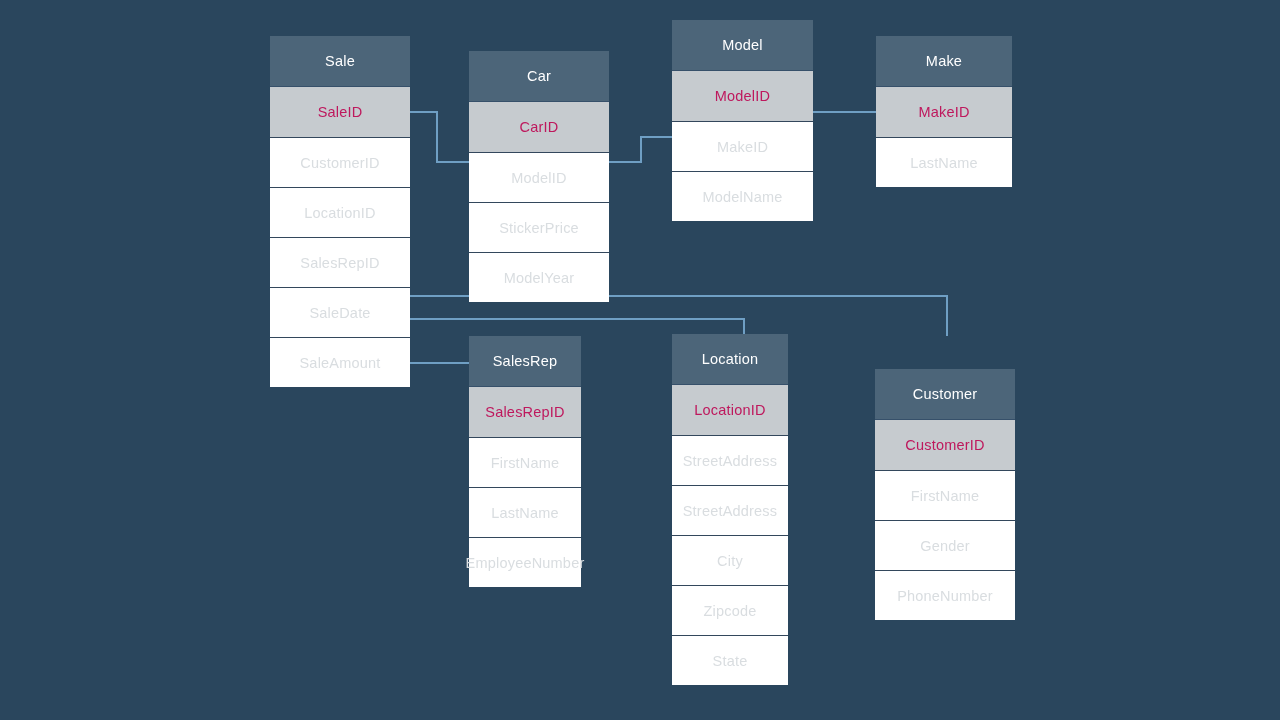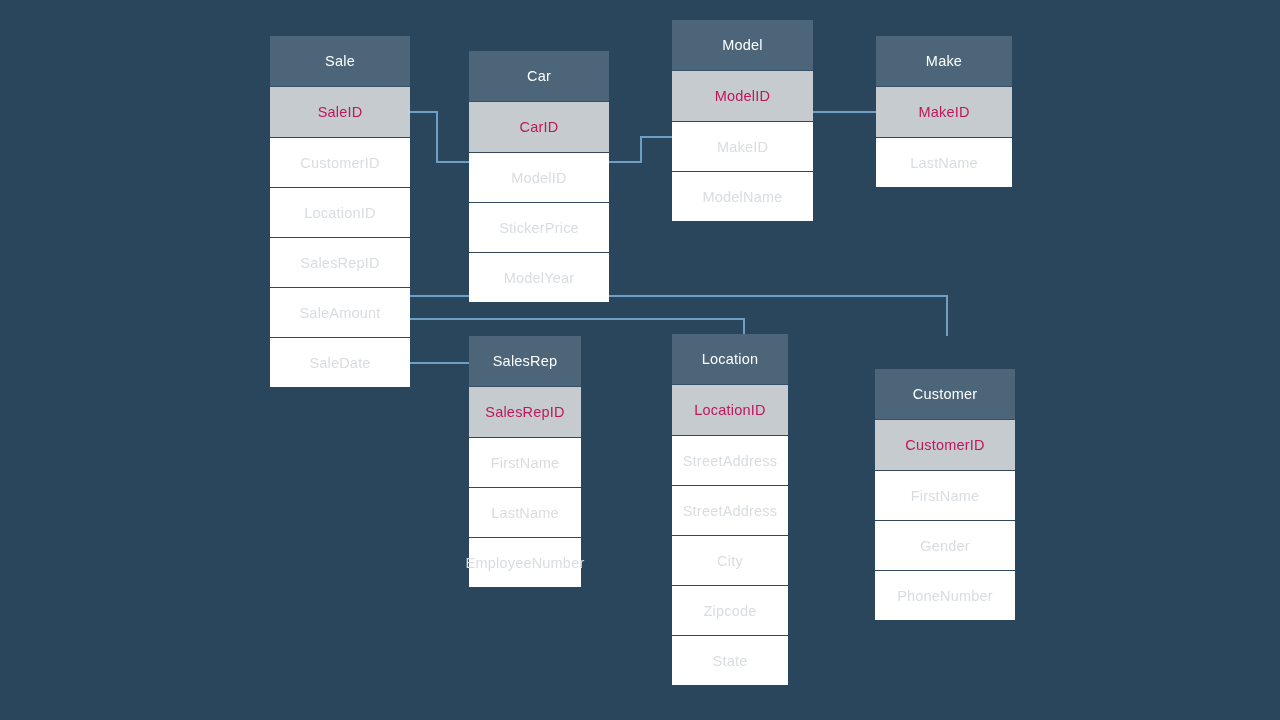--- a/index.html
+++ b/index.html
@@ -75,22 +75,22 @@
       <path d="M 409 363 L 471 363" fill="none" stroke="#6f9fc4" stroke-width="2" stroke-linecap="butt" stroke-linejoin="miter"></path>
     </svg>
 
   <div id="entities-root">
       <div class="entity" style="left: 270px; top: 36px; width: 140px;">
         <div class="entity-header">Sale</div>
         <div class="attr pk">SaleID</div>
         <div class="attr">CustomerID</div>
         <div class="attr">LocationID</div>
         <div class="attr">SalesRepID</div>
+        <div class="attr">SaleDate</div>
         <div class="attr">SaleAmount</div>
-        <div class="attr">SaleDate</div>
       </div>
       <div class="entity" style="left: 469px; top: 51px; width: 140px;">
         <div class="entity-header">Car</div>
         <div class="attr pk">CarID</div>
         <div class="attr">ModelID</div>
         <div class="attr">StickerPrice</div>
         <div class="attr">ModelYear</div>
       </div>
       <div class="entity" style="left: 672px; top: 20px; width: 141px; text-align: right;">
         <div class="entity-header">Model</div>

